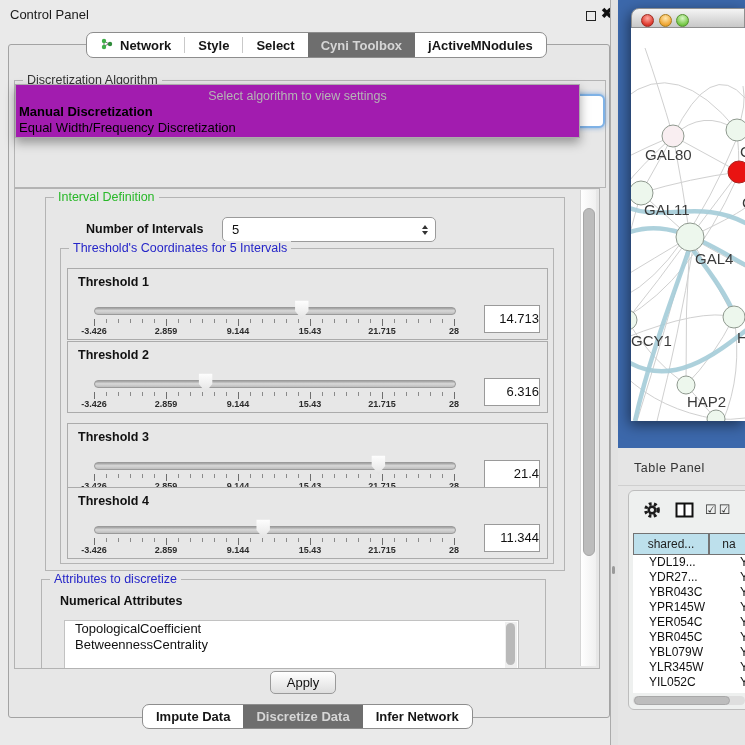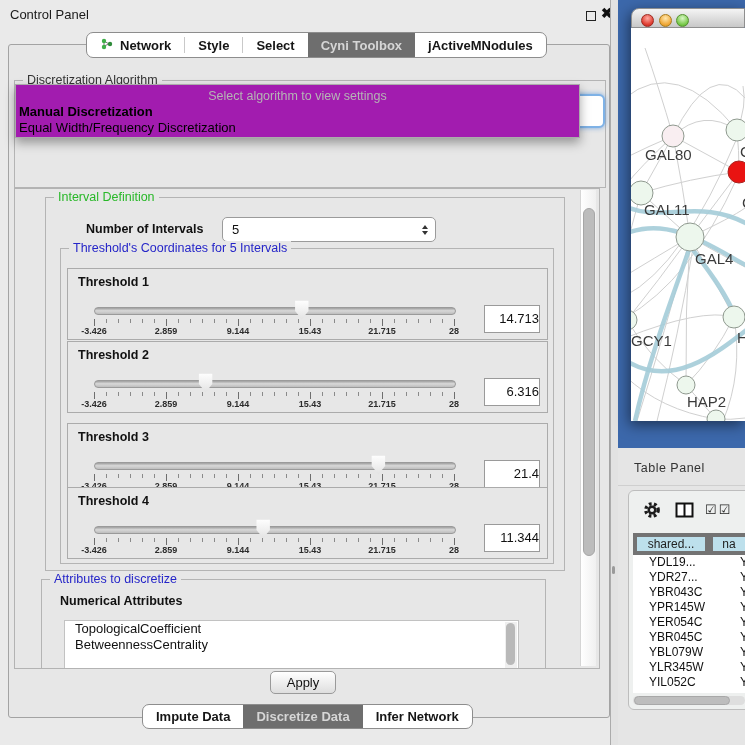--- a/index.html
+++ b/index.html
@@ -81,21 +81,21 @@
   #tl-yellow{left:27px;background:radial-gradient(circle at 50% 30%,#ffe8ae,#f0a93a 65%,#cd8c1c);border:1px solid #a97c1c;}
   #tl-green{left:44px;background:radial-gradient(circle at 50% 30%,#d9f6c6,#7bcb4d 65%,#4d9f28);border:1px solid #559130;}
   #net-canvas{position:absolute;left:0;top:20px;width:114px;height:393px;background:#fff;overflow:hidden;}
 
   #table-panel-strip{left:618px;top:448px;width:127px;height:297px;background:#e5e5e5;}
   #tp-title{position:absolute;left:16px;top:13px;font-size:12.5px;color:#333;letter-spacing:.5px;}
   #tp-sep{position:absolute;left:0;top:37px;width:127px;height:1px;background:#cfcfcf;}
   #tp-container{position:absolute;left:10px;top:42px;width:121px;height:218px;background:#eef0ef;border:1px solid #bdbdbd;border-radius:6px;}
   #tp-table{position:absolute;left:4px;top:42px;width:116px;height:160px;background:#fff;overflow:hidden;}
   #tp-header{display:flex;height:22px;}
-  .tp-hcell{background:#bde0ec;border:4px solid #737373;font-size:12px;color:#222;display:flex;align-items:center;justify-content:center;box-sizing:border-box;overflow:hidden;white-space:nowrap;}
+  .tp-hcell{background:#bde0ec;border:1px solid #737373;font-size:12px;color:#222;display:flex;align-items:center;justify-content:center;box-sizing:border-box;overflow:hidden;white-space:nowrap;}
   .tp-hcell.c1{width:90px;}
   .tp-hcell.c2{flex:1;min-width:40px;}
   .tp-row{display:flex;height:15px;font-size:12px;color:#111;}
   .tp-cell{white-space:nowrap;overflow:hidden;}
   .tp-cell.c1{width:84px;padding-left:16px;}
   .tp-cell.c2{flex:1;padding-left:7px;}
   #tp-hscroll{position:absolute;left:4px;bottom:4px;width:112px;height:9px;background:#dedede;border-radius:5px;}
   #tp-hscroll-thumb{position:absolute;left:1px;top:0;width:96px;height:9px;background:#bdbdbd;border:1px solid #a8a8a8;border-radius:5px;box-sizing:border-box;}
   .cks{font-size:13px;color:#222;letter-spacing:2px;}
 </style>

